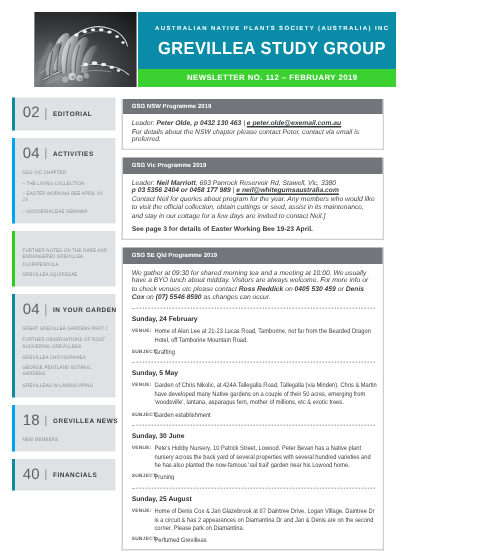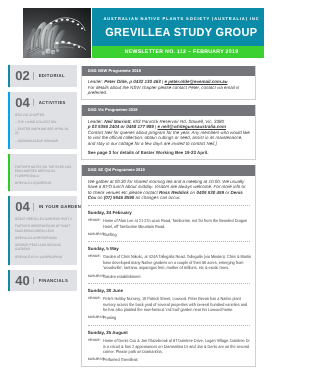--- a/index.html
+++ b/index.html
@@ -27,21 +27,21 @@
   .issue-text { position:absolute; left:0; right:0; top:2.9px; text-align:center;
                 color:#ffffff; font-size:5.2px; letter-spacing:0.3px; font-weight:700;
                 white-space:nowrap; line-height:6px; }
 
   
   .toc { position:absolute; left:8px; top:65.4px; width:69px; }
   .toc-box { position:relative; background:#e0e1e4; margin-bottom:5.4px;
              padding:5.8px 3px 5.8px 7.2px; }
   .toc-bar { position:absolute; left:0; top:0; bottom:0; width:2.4px; }
   .toc-head { display:flex; align-items:center; white-space:nowrap; height:9.6px; }
-  .toc-num { font-size:13px; color:#5e6064; font-weight:700; letter-spacing:0.1px;
+  .toc-num { font-size:10px; color:#5e6064; font-weight:400; letter-spacing:0.1px;
              line-height:9.6px; }
   .toc-sep { display:inline-block; width:0; border-left:0.7px solid #abacb0; height:7.4px;
              margin:0 4.4px 0 3.4px; }
   .toc-title { font-size:4.25px; color:#3a3b3e; font-weight:700; letter-spacing:0.38px;
                line-height:9.6px; }
   .toc-items { margin-top:5.3px; }
   .toc-item { font-size:3.4px; color:#8a8b90; letter-spacing:0.2px; line-height:4.2px;
               margin-bottom:3.1px; transform:scaleX(0.848); transform-origin:left top;
               width:67.3px; }
   .toc-item:last-child { margin-bottom:0; }
@@ -211,20 +211,31 @@
         </div>
         <div class="toc-items">
           <div class="toc-item">GREAT GREVILLEA GARDENS PART 2</div>
           <div class="toc-item">FURTHER OBSERVATIONS OF ROOT SUCKERING GREVILLEAS</div>
           <div class="toc-item">GREVILLEA CHRYSOPHAEA</div>
           <div class="toc-item">GEORGE PENTLAND BOTANIC GARDENS</div>
           <div class="toc-item">GREVILLEAS IN LANDSCAPING</div>
         </div>
       </div>
       <div class="toc-box">
+        <div class="toc-bar" style="background: rgb(0, 165, 240);"></div>
+        <div class="toc-head">
+          <span class="toc-num">18</span>
+          <span class="toc-sep"></span>
+          <span class="toc-title">GREVILLEA NEWS</span>
+        </div>
+        <div class="toc-items">
+          <div class="toc-item">NEW MEMBERS</div>
+        </div>
+      </div>
+      <div class="toc-box">
         <div class="toc-bar" style="background: rgb(14, 138, 163);"></div>
         <div class="toc-head">
           <span class="toc-num">40</span>
           <span class="toc-sep"></span>
           <span class="toc-title">FINANCIALS</span>
         </div>
       </div>
     </div>
 
   <div class="main" id="main">

